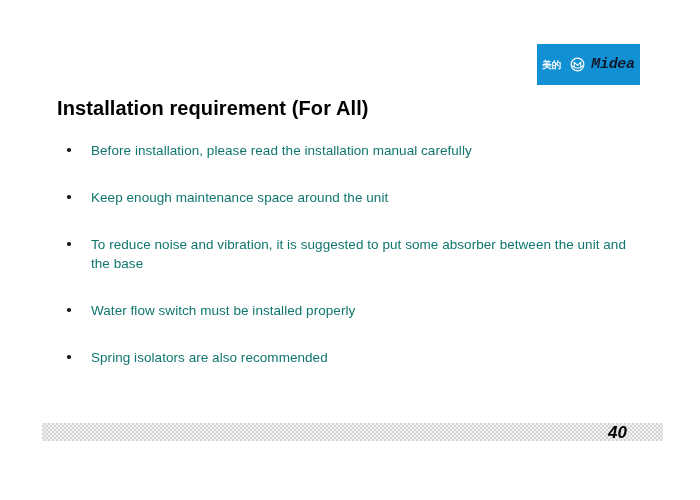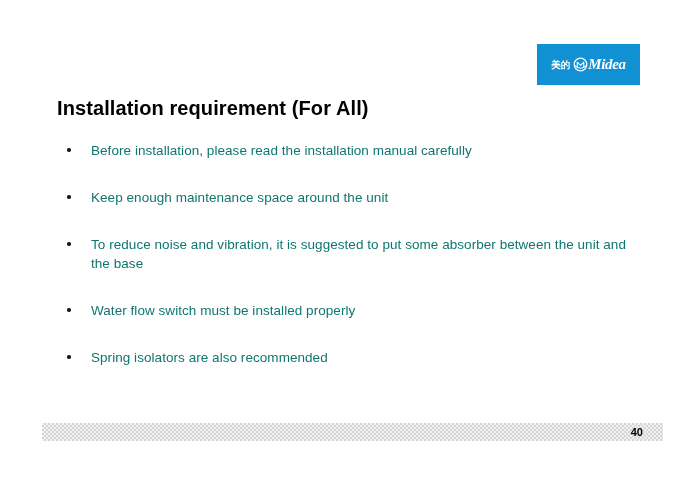--- a/index.html
+++ b/index.html
@@ -28,46 +28,46 @@
   .brand-logo {
     position: absolute;
     left: 537px;
     top: 44px;
     width: 103px;
     height: 41px;
     background: #1190d4;
     display: flex;
     align-items: center;
     justify-content: center;
-    gap: 3px;
+    gap: 9px;
   }
   .brand-cn {
     color: #ffffff;
     font-size: 9.5px;
     font-weight: bold;
     letter-spacing: 0px;
     line-height: 1;
     font-family: "DejaVu Sans", sans-serif;
     white-space: nowrap;
   }
   .brand-mark {
     width: 15px;
     height: 15px;
     flex: none;
     display: block;
   }
   .brand-word {
-    color: #ffffff;
+    color: #0f172a;
     font-size: 15px;
     font-weight: bold;
     font-style: italic;
     letter-spacing: -0.3px;
     line-height: 1;
     margin-left: -3px;
-    font-family: Liberation Serif, serif;
+    font-family: Liberation Mono, monospace;
     white-space: nowrap;
   }
 
   
   .slide-title {
     position: absolute;
     left: 57px;
     top: 78px;
     font-size: 20px;
     font-weight: bold;
@@ -123,28 +123,29 @@
     height: 18px;
     background-color: #f2f2f2;
     background-image:
       linear-gradient(45deg, #d4d4d4 25%, transparent 25%, transparent 75%, #d4d4d4 75%),
       linear-gradient(45deg, #d4d4d4 25%, transparent 25%, transparent 75%, #d4d4d4 75%);
     background-size: 4px 4px;
     background-position: 0 0, 2px 2px;
   }
   .page-number {
     position: absolute;
-    right: 20px;
+    right: 36px;
     top: 50%;
     transform: translateY(-50%);
-    font-size: 11px;
+    font-size: 17px;
     font-weight: bold;
     color: #000000;
     line-height: 1;
     font-family: "Liberation Sans", sans-serif;
+    font-style: italic;
   }
 </style>
 </head>
 <body>
 
 <div class="slide">
 
   <div class="brand-logo">
     <span class="brand-cn">美的</span>
     <svg class="brand-mark" viewBox="0 0 32 32" aria-hidden="true">

